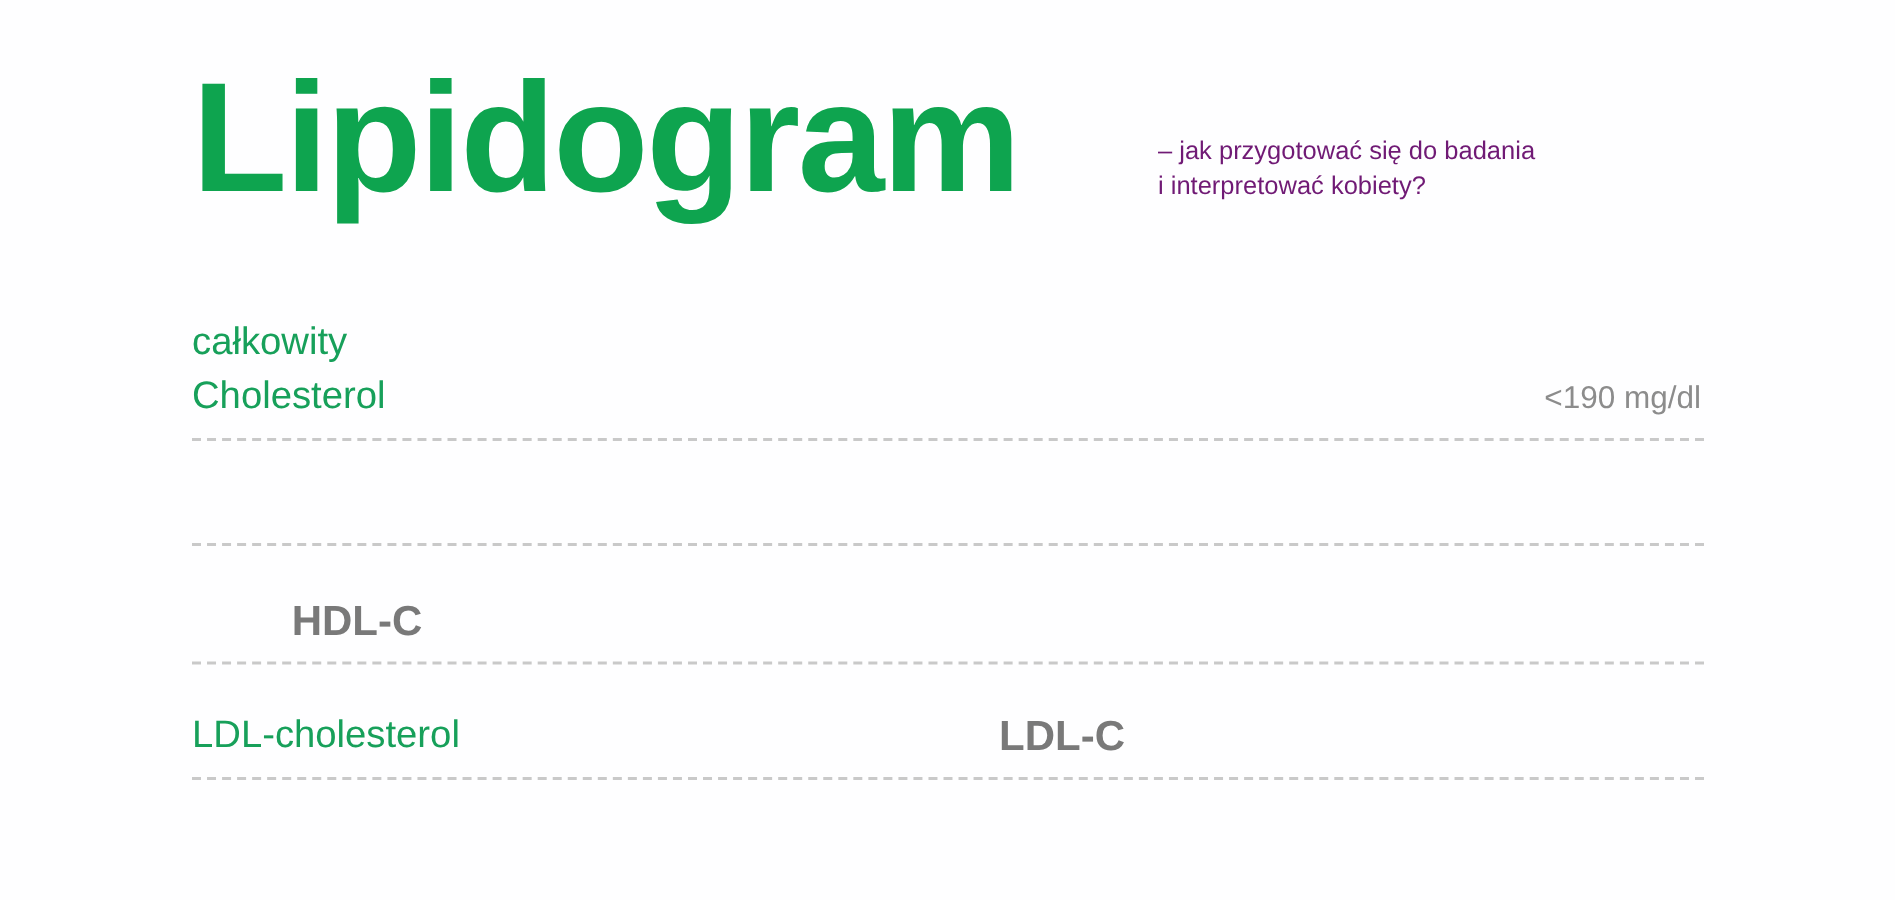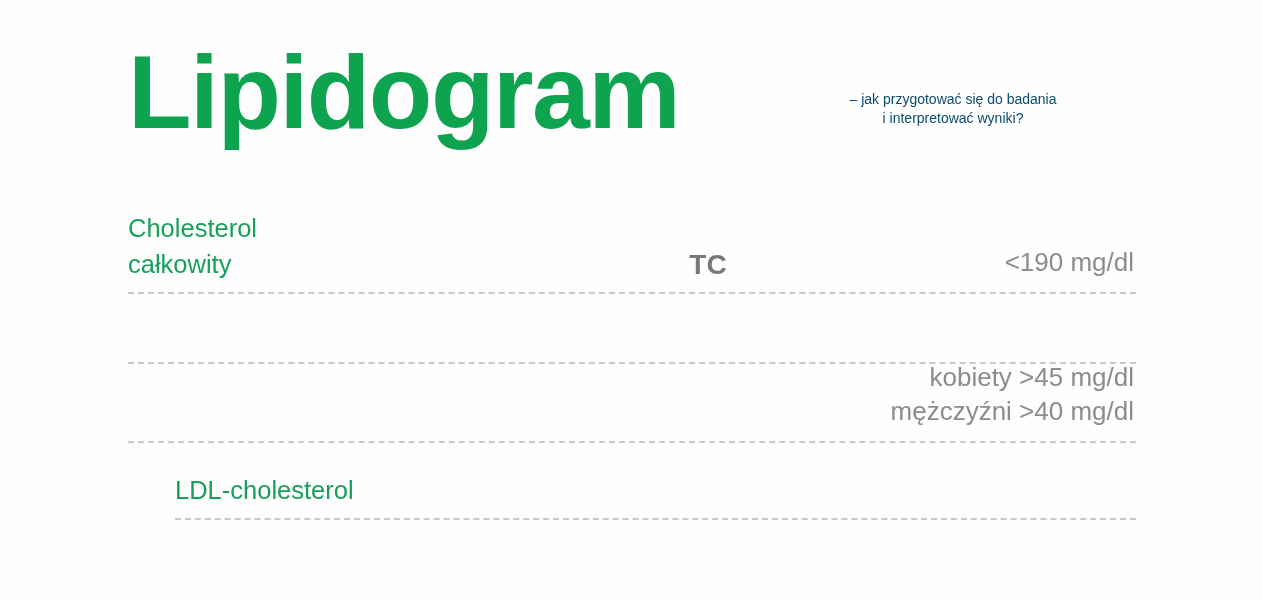--- a/index.html
+++ b/index.html
@@ -42,25 +42,25 @@
     letter-spacing: -1.5px;
     color: #0ea44f;
     white-space: nowrap;
   }
 
   .subtitle {
     position: absolute;
     left: 772px;
     top: 90px;
     width: 362px;
-    text-align: center;
-    font-size: 14px;
+    text-align: left;
+    font-size: 17px;
     line-height: 1.34;
     font-weight: 400;
-    color: #0c4a6e;
+    color: #701a75;
   }
 
   
   .table {
     position: absolute;
     left: 128px;
     top: 204px;
     width: 1008px;
   }
 
@@ -68,21 +68,21 @@
     position: relative;
     display: flex;
     align-items: flex-end;
     box-sizing: border-box;
     border-bottom: 2px dashed #c9c9c9;
   }
 
   .row.r1 { height: 90px; }
   .row.r2 { height: 70px; }
   .row.r3 { height: 79px; }
-  .row.r4 { height: 77px; margin-left: 47px; }
+  .row.r4 { height: 77px; }
 
   .cell-name {
     flex: 0 0 470px;
     color: #17a05a;
     font-size: 25.5px;
     line-height: 1.42;
     font-weight: 400;
     padding-bottom: 10px;
   }
 
@@ -93,21 +93,21 @@
     font-size: 28px;
     font-weight: 700;
     line-height: 1.2;
     padding-bottom: 10px;
   }
 
   .cell-value {
     flex: 1 1 auto;
     text-align: right;
     color: #8c8c8c;
-    font-size: 26px;
+    font-size: 21px;
     line-height: 1.33;
     font-weight: 400;
     padding-bottom: 12px;
     padding-right: 2px;
   }
 
   .cell-value .vline {
     display: block;
     white-space: nowrap;
   }
@@ -119,47 +119,44 @@
 </style>
 </head>
 <body>
 
 <div class="page">
 
   <div class="header">
     <div class="title">Lipidogram</div>
     <div class="subtitle">
       <span class="name-line">– jak przygotować się do badania</span>
-      <span class="name-line">i interpretować wyniki?</span>
+      <span class="name-line">i interpretować kobiety?</span>
     </div>
   </div>
 
   <div class="table">
 
     <div class="row r1">
       <div class="cell-name">
+        <span class="name-line">całkowity</span>
         <span class="name-line">Cholesterol</span>
-        <span class="name-line">całkowity</span>
       </div>
-      <div class="cell-abbr">TC</div>
       <div class="cell-value">
         <span class="vline">&lt;190 mg/dl</span>
       </div>
     </div>
 
     <div class="row r2">
     </div>
 
     <div class="row r3">
-      <div class="cell-value">
-        <span class="vline">kobiety &gt;45 mg/dl</span>
-        <span class="vline">mężczyźni &gt;40 mg/dl</span>
-      </div>
+      <div class="cell-abbr">HDL-C</div>
     </div>
 
     <div class="row r4">
       <div class="cell-name">
         <span class="name-line">LDL-cholesterol</span>
       </div>
+      <div class="cell-abbr">LDL-C</div>
     </div>
 
   </div>
 </div>
 
 </body></html>

